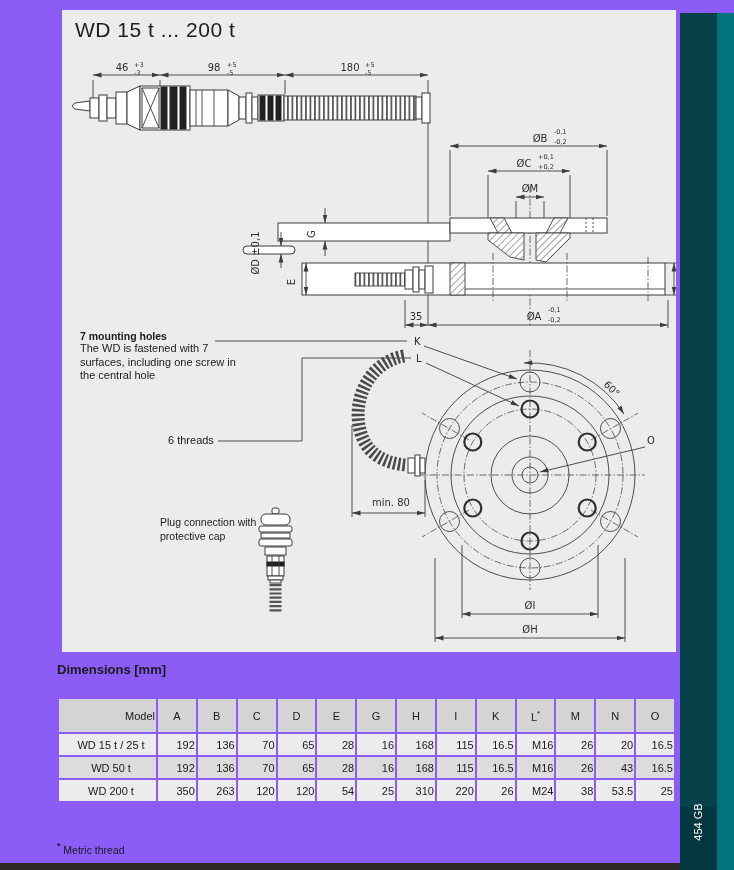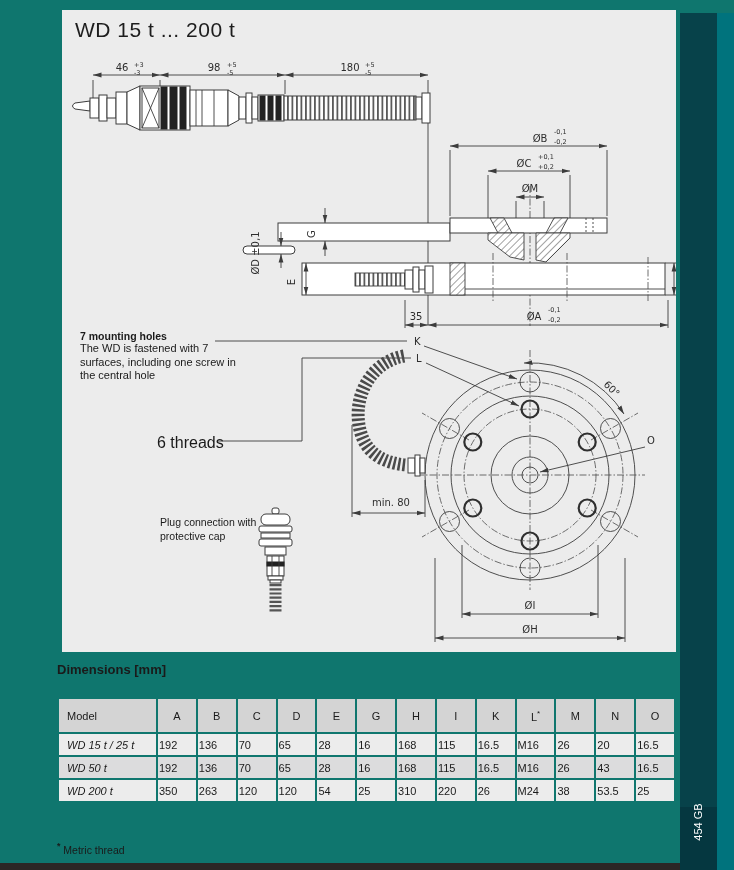--- a/index.html
+++ b/index.html
@@ -1,34 +1,34 @@
 <!DOCTYPE html>
 <html><head>
 <meta charset="utf-8">
 <style>
   html,body{margin:0;padding:0;background:#fff;}
-  #page{position:relative;width:734px;height:870px;background:#0f766e;overflow:hidden;
+  #page{position:relative;width:734px;height:870px;background:#8b5cf6;overflow:hidden;
         font-family:"Liberation Sans",sans-serif;color:#1a1a1a;}
   #graybox{position:absolute;left:62px;top:10px;width:614px;height:642px;background:#ececec;}
   #title{position:absolute;left:75px;top:18px;font-size:21px;letter-spacing:.5px;color:#1d1d1d;}
   #drawing{position:absolute;left:62px;top:10px;}
   .note-title{font-weight:bold;font-size:10.5px;}
   .note-line{font-size:11px;line-height:13.5px;}
   #mounting-note{position:absolute;left:80px;top:330px;width:190px;}
-  #threads-note{position:absolute;left:157px;top:434px;font-size:16px;}
+  #threads-note{position:absolute;left:168px;top:434px;font-size:11px;}
   #plug-note{position:absolute;left:160px;top:515px;font-size:10.5px;font-weight:normal;line-height:14px;}
   #dim-heading{position:absolute;left:57px;top:662px;font-size:13px;font-weight:bold;}
   #dim-table{position:absolute;left:57px;top:697px;width:619px;border-collapse:separate;border-spacing:2px;
              font-size:11px;table-layout:fixed;}
   #dim-table th{background:#d4d4d4;height:31px;font-weight:normal;text-align:center;}
-  #dim-table th:first-child{width:88px;text-align:left;padding-left:8px;}
-  #dim-table td{height:19px;text-align:left;}
+  #dim-table th:first-child{width:88px;text-align:right;padding-left:8px;}
+  #dim-table td{height:19px;text-align:right;}
   #dim-table tr:nth-child(odd) td{background:#ececec;}
   #dim-table tr:nth-child(even) td{background:#dcdcdd;}
-  #dim-table td.model{text-align:left;padding-left:8px;font-style:italic;}
+  #dim-table td.model{text-align:center;padding-left:8px;}
   #dim-table sup{font-size:8px;}
   #footnote{position:absolute;left:57px;top:841px;font-size:10.5px;}
   #footnote sup{font-weight:bold;}
   #bar-dark{position:absolute;left:680px;top:13px;width:37px;height:857px;background:#07424a;}
   #bar-dark-inner{position:absolute;left:0;top:794px;width:37px;height:69px;background:#053740;}
   #bar-light{position:absolute;left:717px;top:13px;width:17px;height:857px;background:#00737d;}
   #bottom-bar{position:absolute;left:0;top:863px;width:680px;height:7px;background:#2b2725;}
   #doc-code{position:absolute;left:698px;top:822px;width:0;height:0;}
   #doc-code span{position:absolute;transform:translate(-50%,-50%) rotate(-90deg);color:#fff;
                  font-size:11px;white-space:nowrap;}

